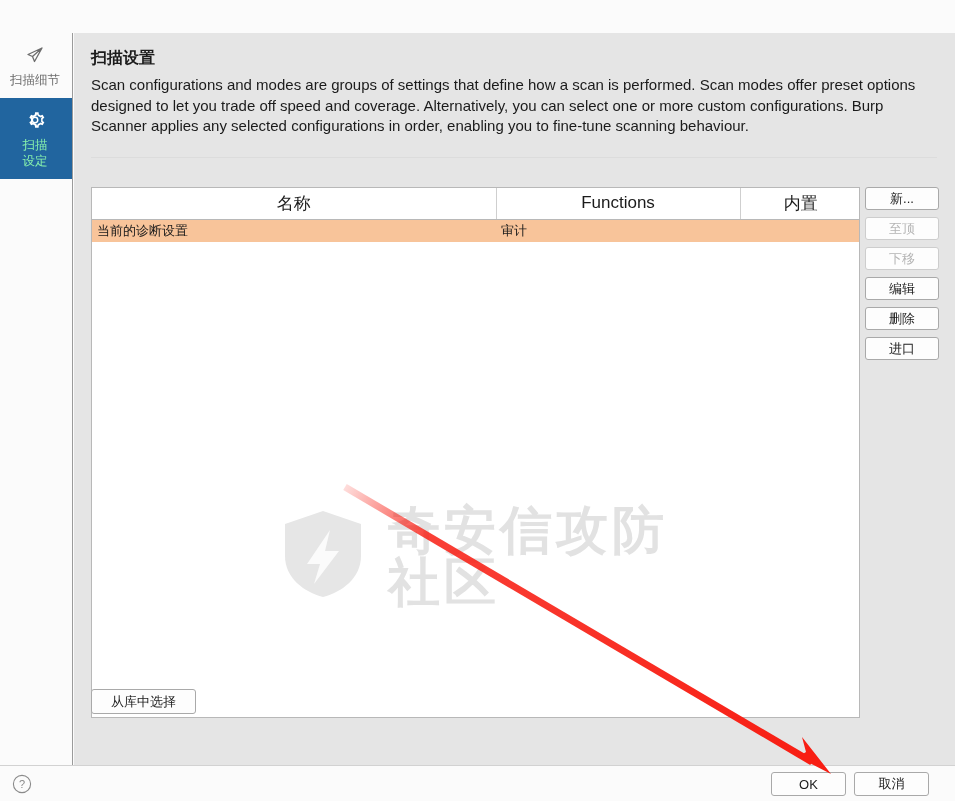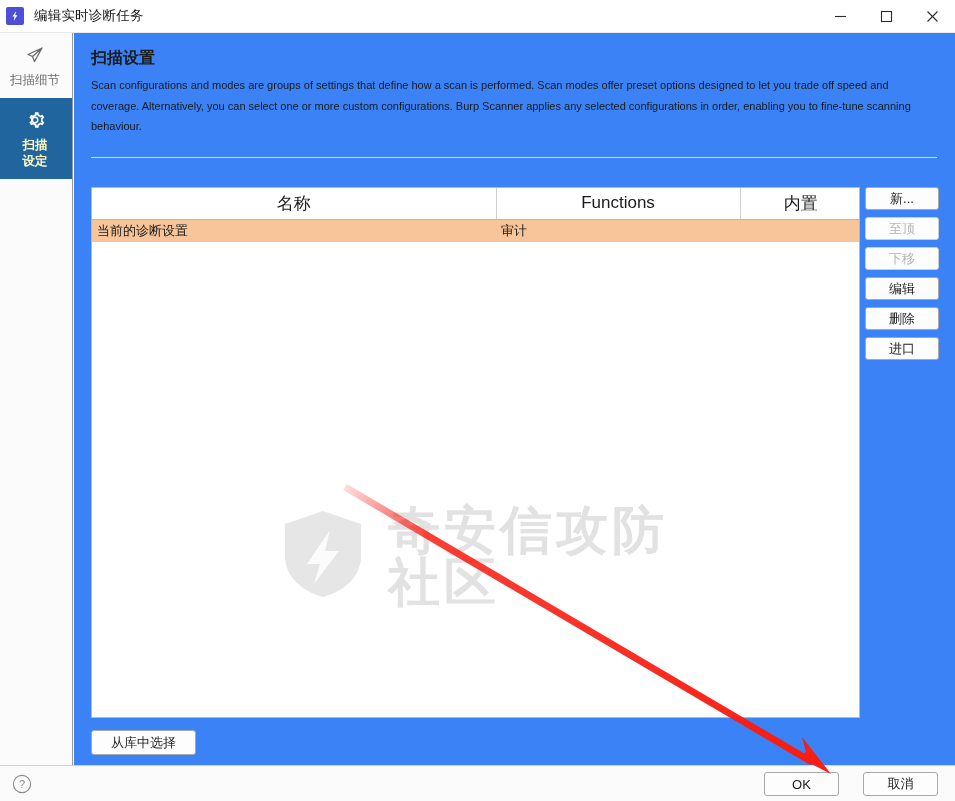--- a/index.html
+++ b/index.html
@@ -60,45 +60,44 @@
   }
   .side-item {
     width: 72px;
     padding: 9px 2px 10px 0;
     display: flex; flex-direction: column; align-items: center;
     color: #6d6d6d;
     text-align: center;
   }
   .side-item.active {
     background: #21659f;
-    color: #fef9c3;
-    font-weight: bold;
+    color: #86efac;
   }
   .side-icon { height: 26px; display: flex; align-items: center; justify-content: center; margin-bottom: 4px; }
   .side-icon svg { display: block; }
   .side-label {
     font-size: 12.5px;
     line-height: 16px;
     white-space: pre-line;
   }
 
   
   #content {
     position: absolute; left: 74px; top: 33px;
     width: 881px; height: 732px;
-    background: #3b82f6;
+    background: #e5e5e5;
   }
   #page-title {
     position: absolute; left: 17px; top: 15px;
     font-size: 16px; font-weight: bold; color: #1b1b1b;
   }
   #page-desc {
     position: absolute; left: 17px; top: 42px;
     width: 848px;
-    font-size: 11px; line-height: 20.5px;
+    font-size: 15px; line-height: 20.5px;
     color: #1b1b1b;
   }
   #hr-top {
     position: absolute; left: 17px; top: 124px;
     width: 846px; height: 1px; background: #dcdcdc;
   }
 
   
   #table-wrap {
     position: absolute; left: 17px; top: 154px;
@@ -160,83 +159,57 @@
     font-size: 13px;
     color: #1b1b1b;
     display: flex; align-items: center; justify-content: center;
     font-family: "Liberation Sans", "DejaVu Sans", sans-serif;
     padding: 0 6px;
     white-space: nowrap;
   }
   .btn.disabled { color: #b4b4b4; border-color: #cdcdcd; }
 
   #lib-button {
-    position: absolute; left: 17px; top: 697px;
+    position: absolute; left: 17px; top: 656px;
     width: 105px; height: 25px;
   }
 
   
   #footer-sep {
     position: absolute; left: 0; top: 765px;
     width: 955px; height: 1px; background: #d2d2d2;
   }
   #footer {
     position: absolute; left: 0; top: 766px;
     width: 955px; height: 35px;
     background: #fbfbfb;
   }
   #help-icon {
     position: absolute; left: 12px; top: 8px;
     width: 20px; height: 20px;
   }
   #help-icon svg { display: block; }
   #footer-buttons {
-    position: absolute; right: 17px; top: 6px;
-    display: flex; gap: 24px;
+    position: absolute; right: 26px; top: 6px;
+    display: flex; gap: 8px;
   }
   #footer-buttons .btn { height: 24px; width: 75px; }
 
   
   #arrow-overlay {
     position: absolute; left: 0; top: 0;
     width: 955px; height: 801px;
     pointer-events: none;
   }
 </style>
 </head>
 <body>
 
 <div id="app">
 
-  <div id="titlebar">
-    <div id="app-icon">
-      <svg width="12" height="12" viewBox="0 0 12 12">
-        <path d="M7.2 1 L3.4 6.4 L5.6 6.4 L4.6 11 L8.4 5.3 L6.2 5.3 Z" fill="#ffffff"></path>
-      </svg>
-    </div>
-    <div id="window-title">编辑实时诊断任务</div>
-    <div id="window-controls">
-      <div class="wctl">
-        <svg width="13" height="13" viewBox="0 0 13 13">
-            <line x1="1" y1="6.5" x2="12" y2="6.5" stroke="#2b2b2b" stroke-width="1.1"></line>
-          </svg>
-      </div>
-      <div class="wctl">
-        <svg width="13" height="13" viewBox="0 0 13 13">
-            <rect x="1.5" y="1.5" width="10" height="10" fill="none" stroke="#2b2b2b" stroke-width="1.1"></rect>
-          </svg>
-      </div>
-      <div class="wctl">
-        <svg width="13" height="13" viewBox="0 0 13 13">
-            <line x1="1.5" y1="1.5" x2="11.5" y2="11.5" stroke="#2b2b2b" stroke-width="1.1"></line>
-            <line x1="11.5" y1="1.5" x2="1.5" y2="11.5" stroke="#2b2b2b" stroke-width="1.1"></line>
-          </svg>
-      </div>
-    </div>
-  </div>
 
   <div id="sidebar">
 
     <div class="side-item">
       <span class="side-icon">
         <svg width="22" height="22" viewBox="0 0 22 22">
           <path d="M18 4 L4 10.5 L8.5 12.5 L18 4 Z M8.5 12.5 L10.5 17.5 L18 4" fill="none" stroke="#6d6d6d" stroke-width="1.3" stroke-linejoin="round"></path>
         </svg>
       </span>
       <span class="side-label">扫描细节</span>

